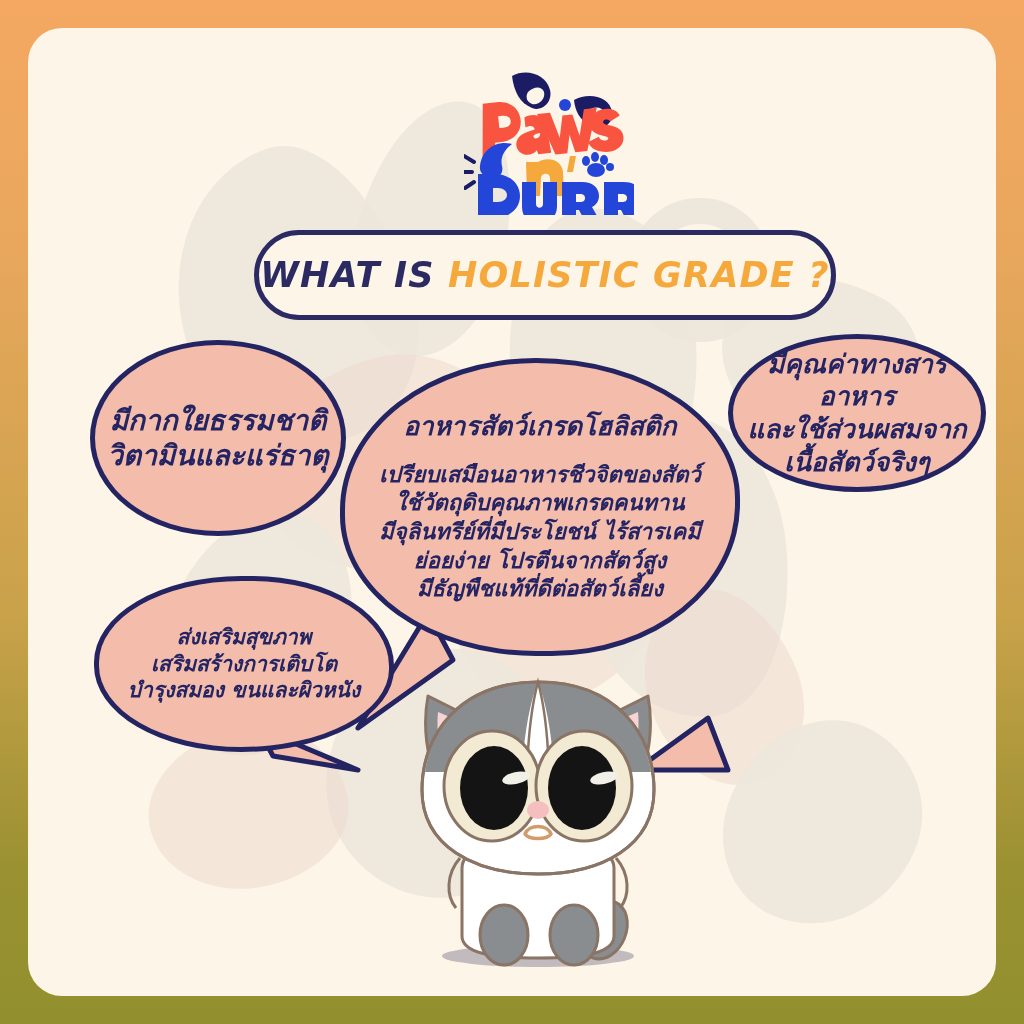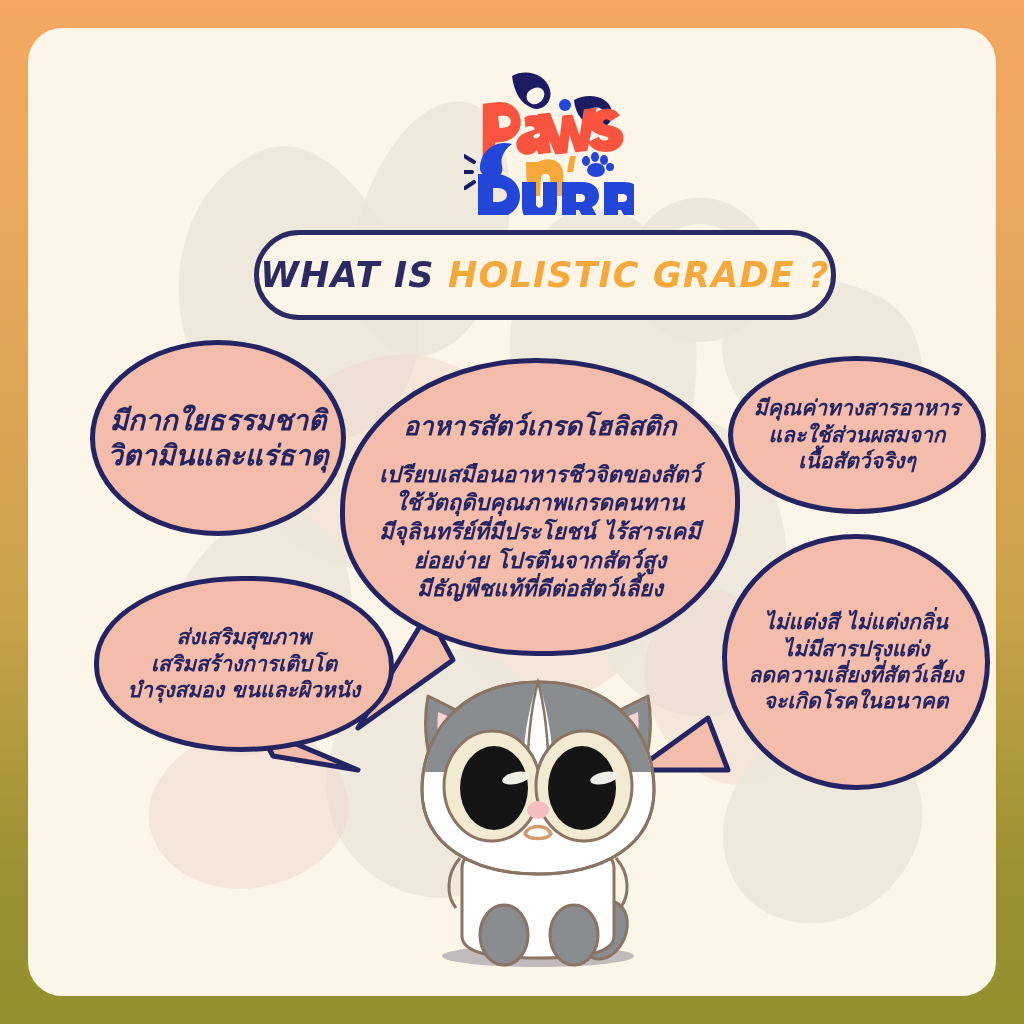--- a/index.html
+++ b/index.html
@@ -46,21 +46,21 @@
     position:absolute;
     background:#f3bcab;border:5px solid #252463;
     display:flex;align-items:center;justify-content:center;
     box-sizing:border-box;text-align:center;
     color:#252463;font-style:italic;font-weight:600;
     line-height:1.26;
   }
   .bubble .txt{padding:0 10px;display:block;white-space:pre-line;}
 
   #bub-tl{left:62px;top:312px;width:256px;height:196px;border-radius:50% 50% 50% 50%/50% 50% 50% 50%;font-size:28px;}
-  #bub-tr{left:700px;top:328px;width:258px;height:158px;border-radius:50%;font-size:21px;}
+  #bub-tr{left:700px;top:306px;width:258px;height:158px;border-radius:50%;font-size:26px;}
   #bub-center{left:312px;top:330px;width:400px;height:298px;border-radius:50% 52% 48% 50%/52% 48% 52% 48%;font-size:0;}
   #bub-bl{left:66px;top:548px;width:300px;height:176px;border-radius:50% 48% 52% 50%/50% 52% 48% 50%;font-size:21px;}
   #bub-br{left:694px;top:506px;width:268px;height:256px;border-radius:50% 50% 50% 50%/48% 50% 50% 52%;font-size:21px;}
 
   #center-stack{font-size:22px;display:block;padding:0 12px;}
   #center-head{font-size:26px;margin-bottom:18px;display:block;}
   #center-body{font-size:22px;display:block;white-space:pre-line;line-height:1.3;}
 
   
   #tails{position:absolute;left:0;top:0;width:968px;height:968px;pointer-events:none;}
@@ -170,26 +170,20 @@
       <span id="center-stack">
         <span id="center-head">อาหารสัตว์เกรดโฮลิสติก</span>
         <span id="center-body">เปรียบเสมือนอาหารชีวจิตของสัตว์
 ใช้วัตถุดิบคุณภาพเกรดคนทาน
 มีจุลินทรีย์ที่มีประโยชน์ ไร้สารเคมี
 ย่อยง่าย โปรตีนจากสัตว์สูง
 มีธัญพืชแท้ที่ดีต่อสัตว์เลี้ยง</span>
       </span>
     </div>
 
-    <div class="bubble" id="bub-br">
-      <span class="txt">ไม่แต่งสี ไม่แต่งกลิ่น
-ไม่มีสารปรุงแต่ง
-ลดความเสี่ยงที่สัตว์เลี้ยง
-จะเกิดโรคในอนาคต</span>
-    </div>
 
     <div id="cat">
       <svg viewBox="0 0 280 300" xmlns="http://www.w3.org/2000/svg">
 
         <ellipse cx="140" cy="288" rx="96" ry="11" fill="#8f8b9b" opacity="0.55"></ellipse>
 
         <ellipse cx="206" cy="262" rx="22" ry="30" transform="rotate(22 206 262)" fill="#8a8d90" stroke="#8a7465" stroke-width="3"></ellipse>
 
         <path d="M64 200 C64 160 216 160 216 200 L216 268 C216 284 190 290 140 290 C90 290 64 284 64 268 Z" fill="#ffffff" stroke="#8a7465" stroke-width="3"></path>
 

